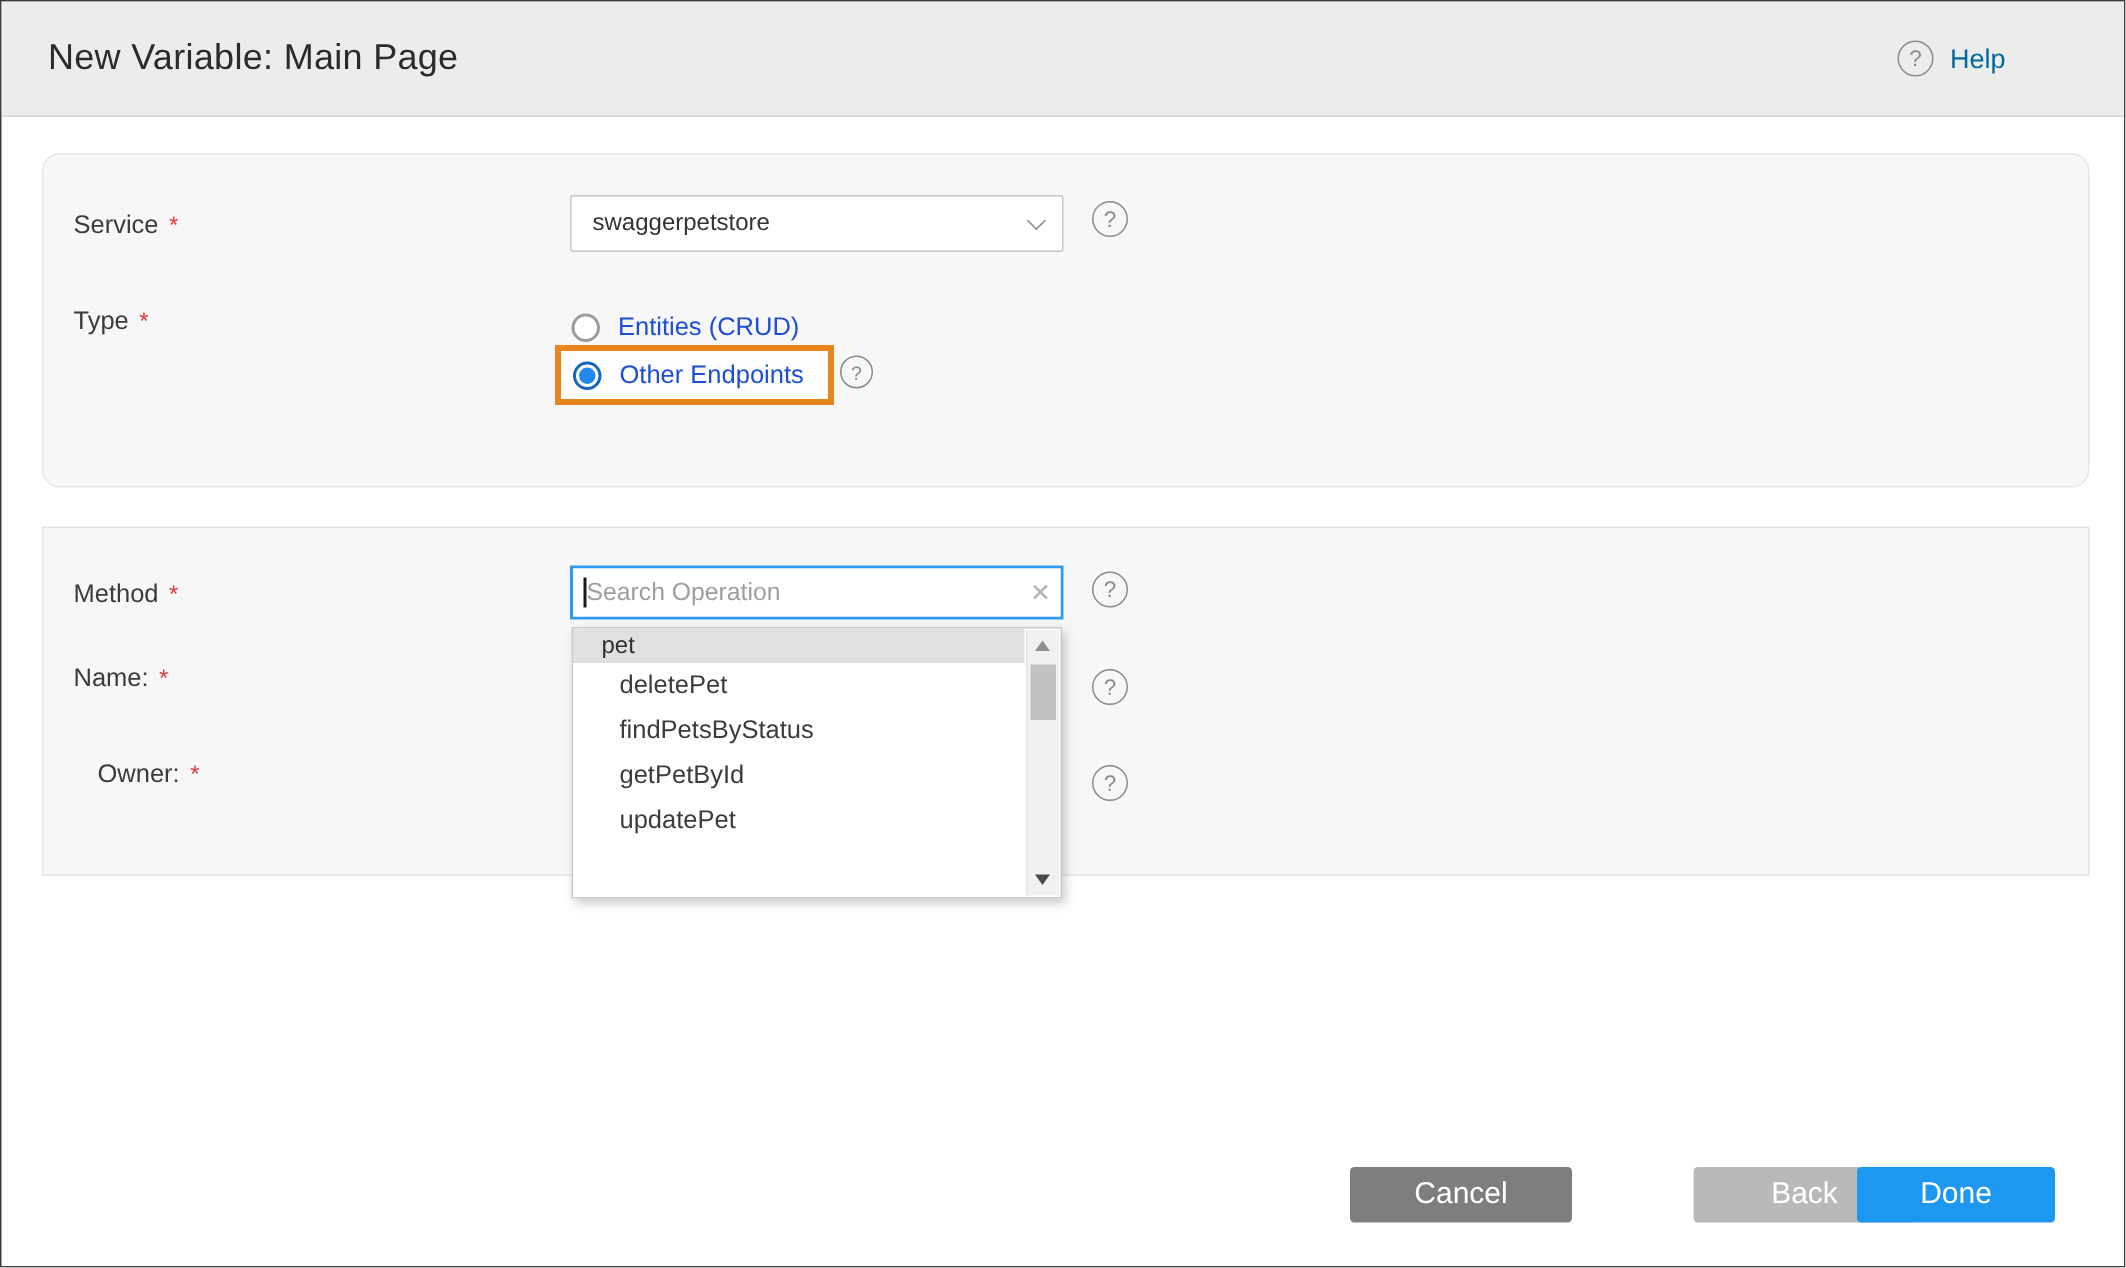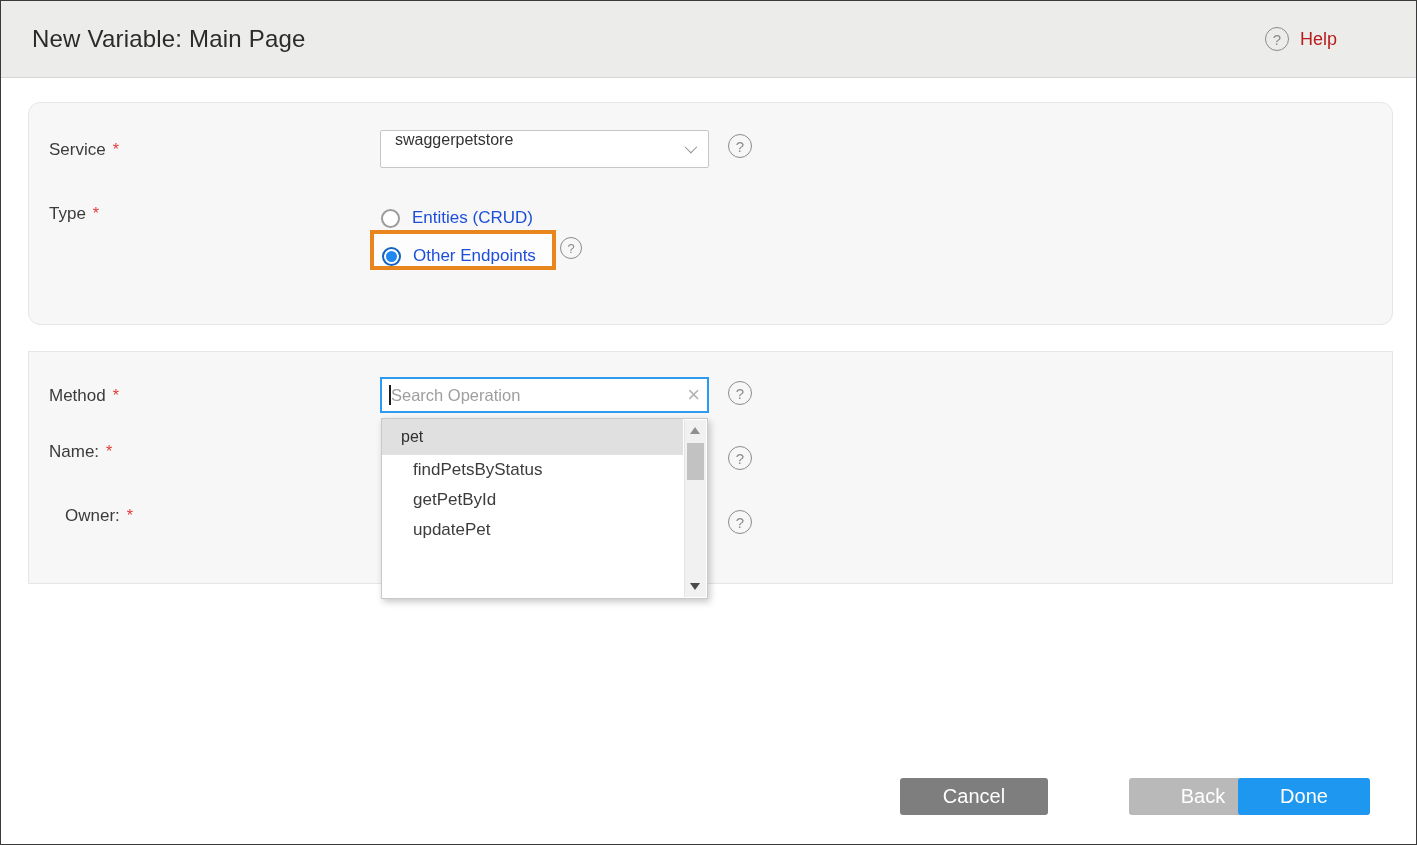--- a/index.html
+++ b/index.html
@@ -20,38 +20,38 @@
   .header-title { margin-left:31px; font-size:24px; color:#2b2b2b; letter-spacing:.2px; }
   .header-help {
     position:absolute; right:79px; top:0; height:100%;
     display:flex; align-items:center; gap:11px; cursor:pointer;
   }
   .help-circle {
     display:inline-flex; align-items:center; justify-content:center;
     width:24px; height:24px; border:1.5px solid #8b8b8b; border-radius:50%;
     color:#8b8b8b; font-size:15px; line-height:1; flex:0 0 auto;
   }
-  .header-help .help-label { font-size:18px; color:#b91c1c; }
+  .header-help .help-label { font-size:18px; color:#0369a1; }
 
   
   .panel {
     position:absolute; left:27px; width:1365px;
     background:#f7f7f7; border:1px solid #e6e6e6;
   }
   .panel-1 { top:101px; height:223px;border-radius:12px; }
   .panel-2 { top:350px; height:233px; }
 
   .field-label { position:absolute; font-size:17px; color:#3b3b3b; }
   .req { color:#e53935; margin-left:7px; font-size:16px; }
 
   
   .select-box {
     position:absolute; left:351px; top:27px; width:329px; height:38px;
     background:#fff; border:1px solid #c6c6c6; border-radius:2px;
-    display:flex; padding:0 34px 0 14px; cursor:pointer;
+    display:flex; align-items:center; padding:0 34px 0 14px; cursor:pointer;
   }
   .select-value { font-size:16px; color:#333; }
   .chevron-down {
     position:absolute; right:14px; top:13px; width:9px; height:9px;
     border-right:1.5px solid #8f8f8f; border-bottom:1.5px solid #8f8f8f;
     transform:rotate(45deg) translateY(-2px);
   }
 
   
   .radio-row { position:absolute; display:flex; align-items:center; gap:12px; cursor:pointer; }
@@ -62,21 +62,21 @@
   .radio-outer.checked {
     border:2px solid #1565c0;
     display:flex; align-items:center; justify-content:center;
   }
   .radio-dot { width:11px; height:11px; border-radius:50%; background:#1e88f0; }
   .radio-label { font-size:17px; color:#1d4ed8; }
 
   .highlight-box {
     position:absolute; left:341px; top:127px; width:186px; height:40px;
     border:4px solid #e8851c; background:#fdfdfd;
-    display:flex; align-items:flex-end;
+    display:flex; align-items:center;
   }
   .highlight-box .radio-row { position:static; padding-left:8px; }
 
   
   .search-wrap {
     position:absolute; left:351px; top:25px; width:329px; height:36px;
     background:#fff; border:2px solid #2e9af0;
   }
   .search-input {
     position:absolute; left:0; top:0; width:100%; height:100%;
@@ -92,21 +92,21 @@
     cursor:pointer; line-height:28px;
   }
 
   
   .dropdown {
     position:absolute; left:380px; top:417px; width:327px; height:181px;
     background:#fff; border:1px solid #c9c9c9;
     box-shadow:2px 3px 7px rgba(0,0,0,.22); z-index:20;
   }
   .dd-group {
-    height:36px; width:calc(100% - 24px); background:#e0e0e0;
+    height:23px; width:calc(100% - 24px); background:#e0e0e0;
     display:flex; align-items:center; padding-left:19px;
     font-size:16px; color:#2f2f2f;
   }
   .dd-item {
     height:30px; width:calc(100% - 24px);
     display:flex; align-items:center; padding-left:31px;
     font-size:17px; color:#3c3c3c; cursor:pointer; background:#fff;
   }
   .dd-item.selected { background:#2e78b8; color:#ffffff; font-weight:600; }
 
@@ -204,20 +204,21 @@
     <span class="help-circle" style="position:absolute; left:699px; top:94px;">?</span>
 
     <div class="field-label" style="left:20px; top:154px;margin-left:16px;">
       <span>Owner:</span><span class="req">*</span>
     </div>
     <span class="help-circle" style="position:absolute; left:699px; top:158px;">?</span>
   </div>
 
   <div class="dropdown">
     <div class="dd-group">pet</div>
+    <div class="dd-item">deletePet</div>
     <div class="dd-item">findPetsByStatus</div>
     <div class="dd-item">getPetById</div>
     <div class="dd-item">updatePet</div>
     <div class="dd-scrollbar">
       <span class="sb-up"></span>
       <span class="sb-thumb"></span>
       <span class="sb-down"></span>
     </div>
   </div>
 

